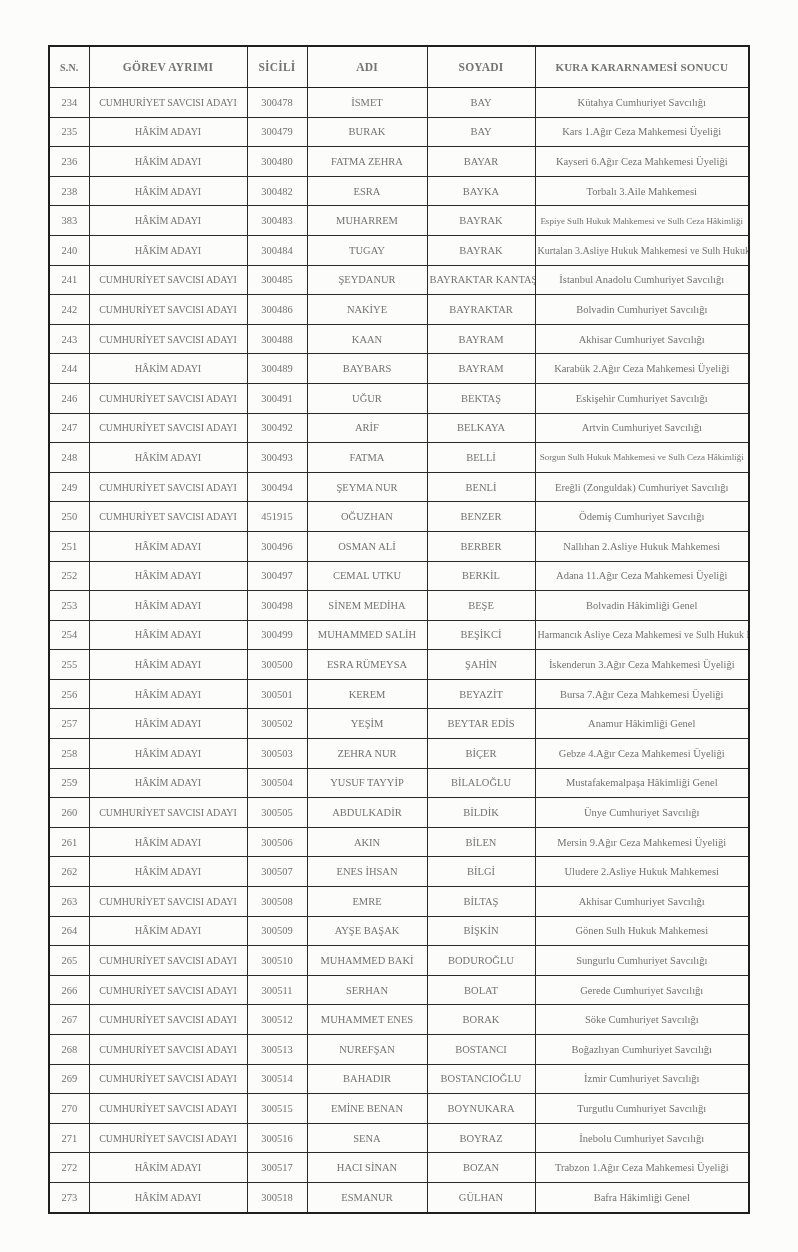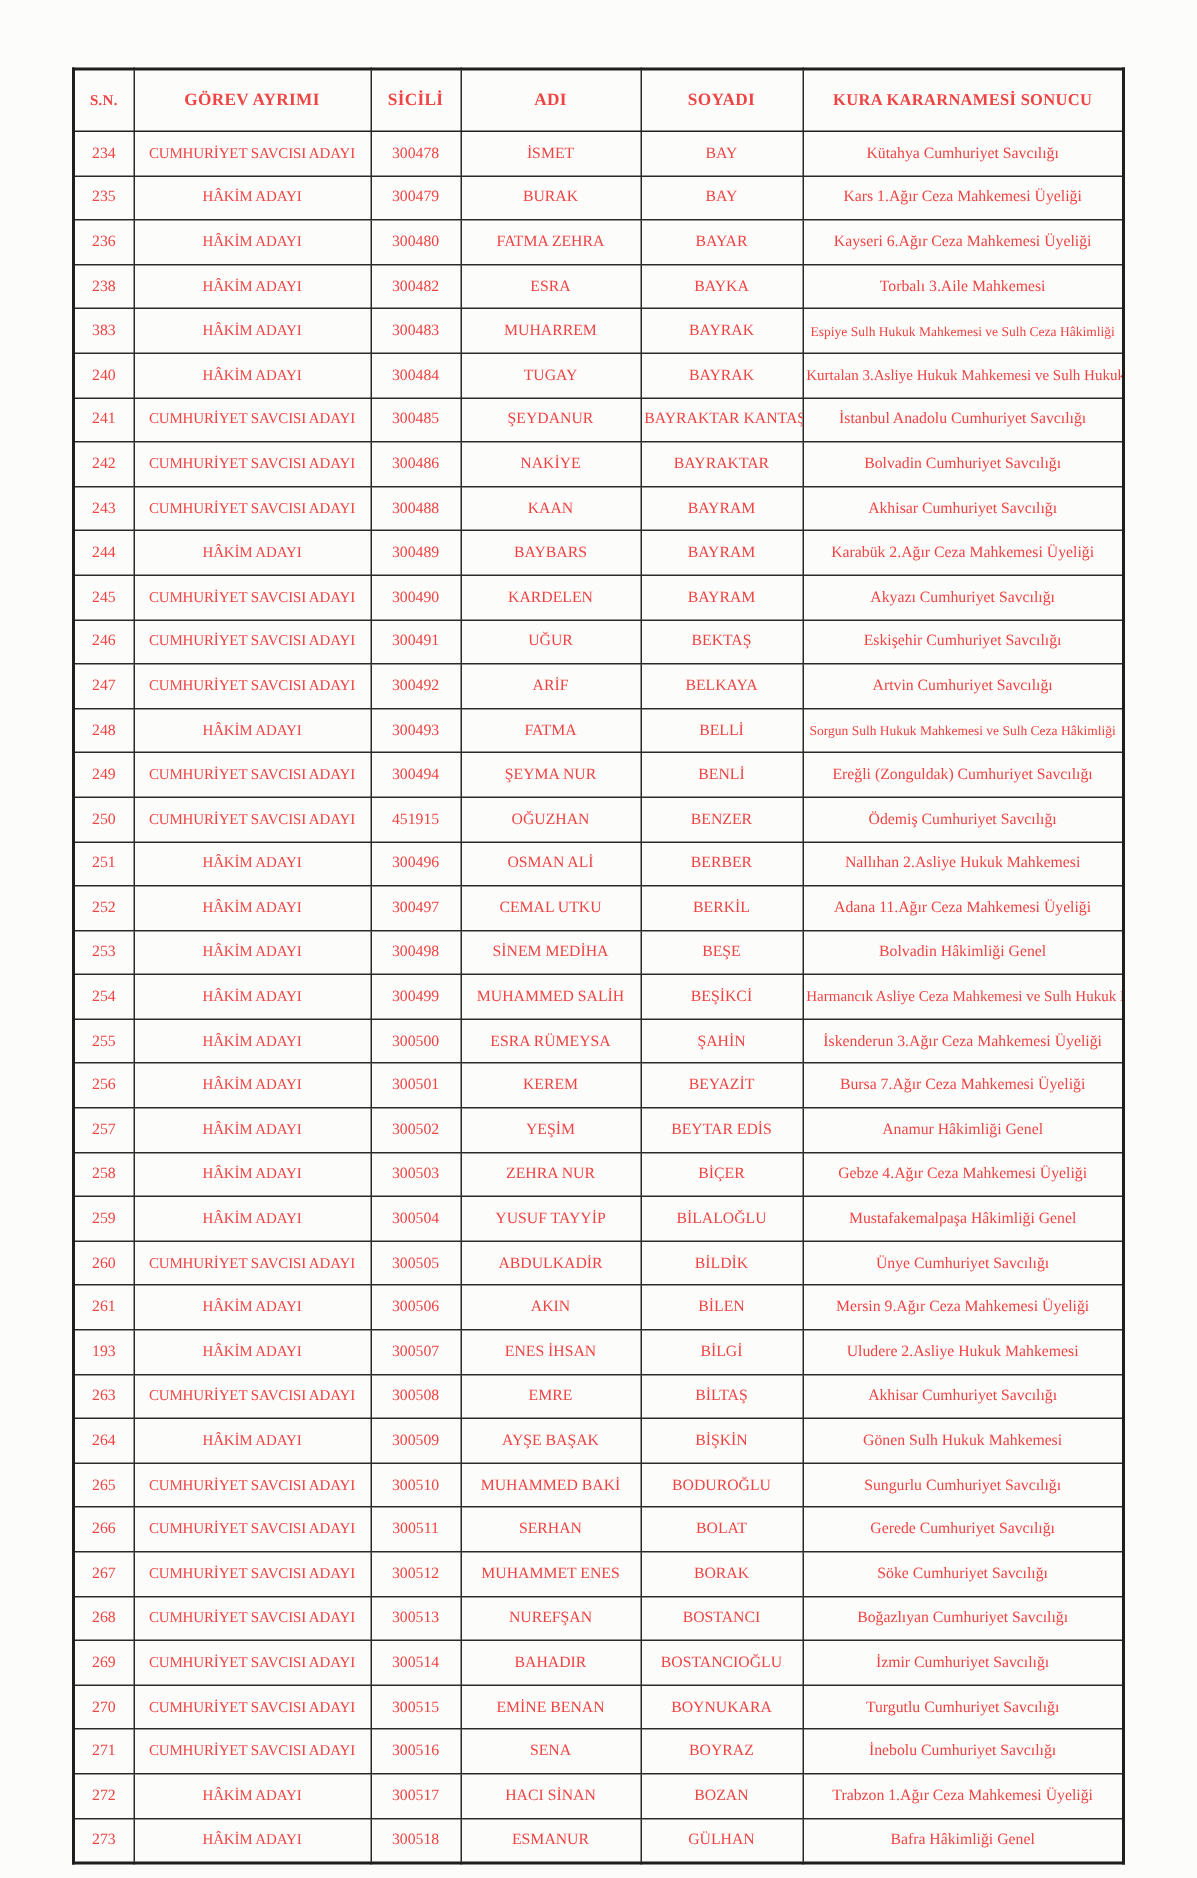--- a/index.html
+++ b/index.html
@@ -6,21 +6,21 @@
     margin: 0;
     padding: 0;
     background: #e9e9e7;
   }
   .page {
     position: relative;
     width: 798px;
     height: 1252px;
     background: #fcfcfa;
     font-family: "Liberation Serif", "DejaVu Serif", serif;
-    color: #ef4444;
+    color: #737373;
     overflow: hidden;
   }
   table.kura {
     position: absolute;
     left: 48px;
     top: 45px;
     width: 700px;
     border-collapse: collapse;
     table-layout: fixed;
     border: 2px solid #1f1f1f;
@@ -158,28 +158,20 @@
     </tr>
         <tr>
       <td class="c-sn">244</td>
       <td class="c-gorev">HÂKİM ADAYI</td>
       <td class="c-sicil">300489</td>
       <td class="c-adi">BAYBARS</td>
       <td class="c-soyadi">BAYRAM</td>
       <td class="c-sonuc">Karabük 2.Ağır Ceza Mahkemesi Üyeliği</td>
     </tr>
         <tr>
-      <td class="c-sn">245</td>
-      <td class="c-gorev">CUMHURİYET SAVCISI ADAYI</td>
-      <td class="c-sicil">300490</td>
-      <td class="c-adi">KARDELEN</td>
-      <td class="c-soyadi">BAYRAM</td>
-      <td class="c-sonuc">Akyazı Cumhuriyet Savcılığı</td>
-    </tr>
-        <tr>
       <td class="c-sn">246</td>
       <td class="c-gorev">CUMHURİYET SAVCISI ADAYI</td>
       <td class="c-sicil">300491</td>
       <td class="c-adi">UĞUR</td>
       <td class="c-soyadi">BEKTAŞ</td>
       <td class="c-sonuc">Eskişehir Cumhuriyet Savcılığı</td>
     </tr>
         <tr>
       <td class="c-sn">247</td>
       <td class="c-gorev">CUMHURİYET SAVCISI ADAYI</td>
@@ -294,21 +286,21 @@
     </tr>
         <tr>
       <td class="c-sn">261</td>
       <td class="c-gorev">HÂKİM ADAYI</td>
       <td class="c-sicil">300506</td>
       <td class="c-adi">AKIN</td>
       <td class="c-soyadi">BİLEN</td>
       <td class="c-sonuc">Mersin 9.Ağır Ceza Mahkemesi Üyeliği</td>
     </tr>
         <tr>
-      <td class="c-sn">193</td>
+      <td class="c-sn">262</td>
       <td class="c-gorev">HÂKİM ADAYI</td>
       <td class="c-sicil">300507</td>
       <td class="c-adi">ENES İHSAN</td>
       <td class="c-soyadi">BİLGİ</td>
       <td class="c-sonuc">Uludere 2.Asliye Hukuk Mahkemesi</td>
     </tr>
         <tr>
       <td class="c-sn">263</td>
       <td class="c-gorev">CUMHURİYET SAVCISI ADAYI</td>
       <td class="c-sicil">300508</td>

